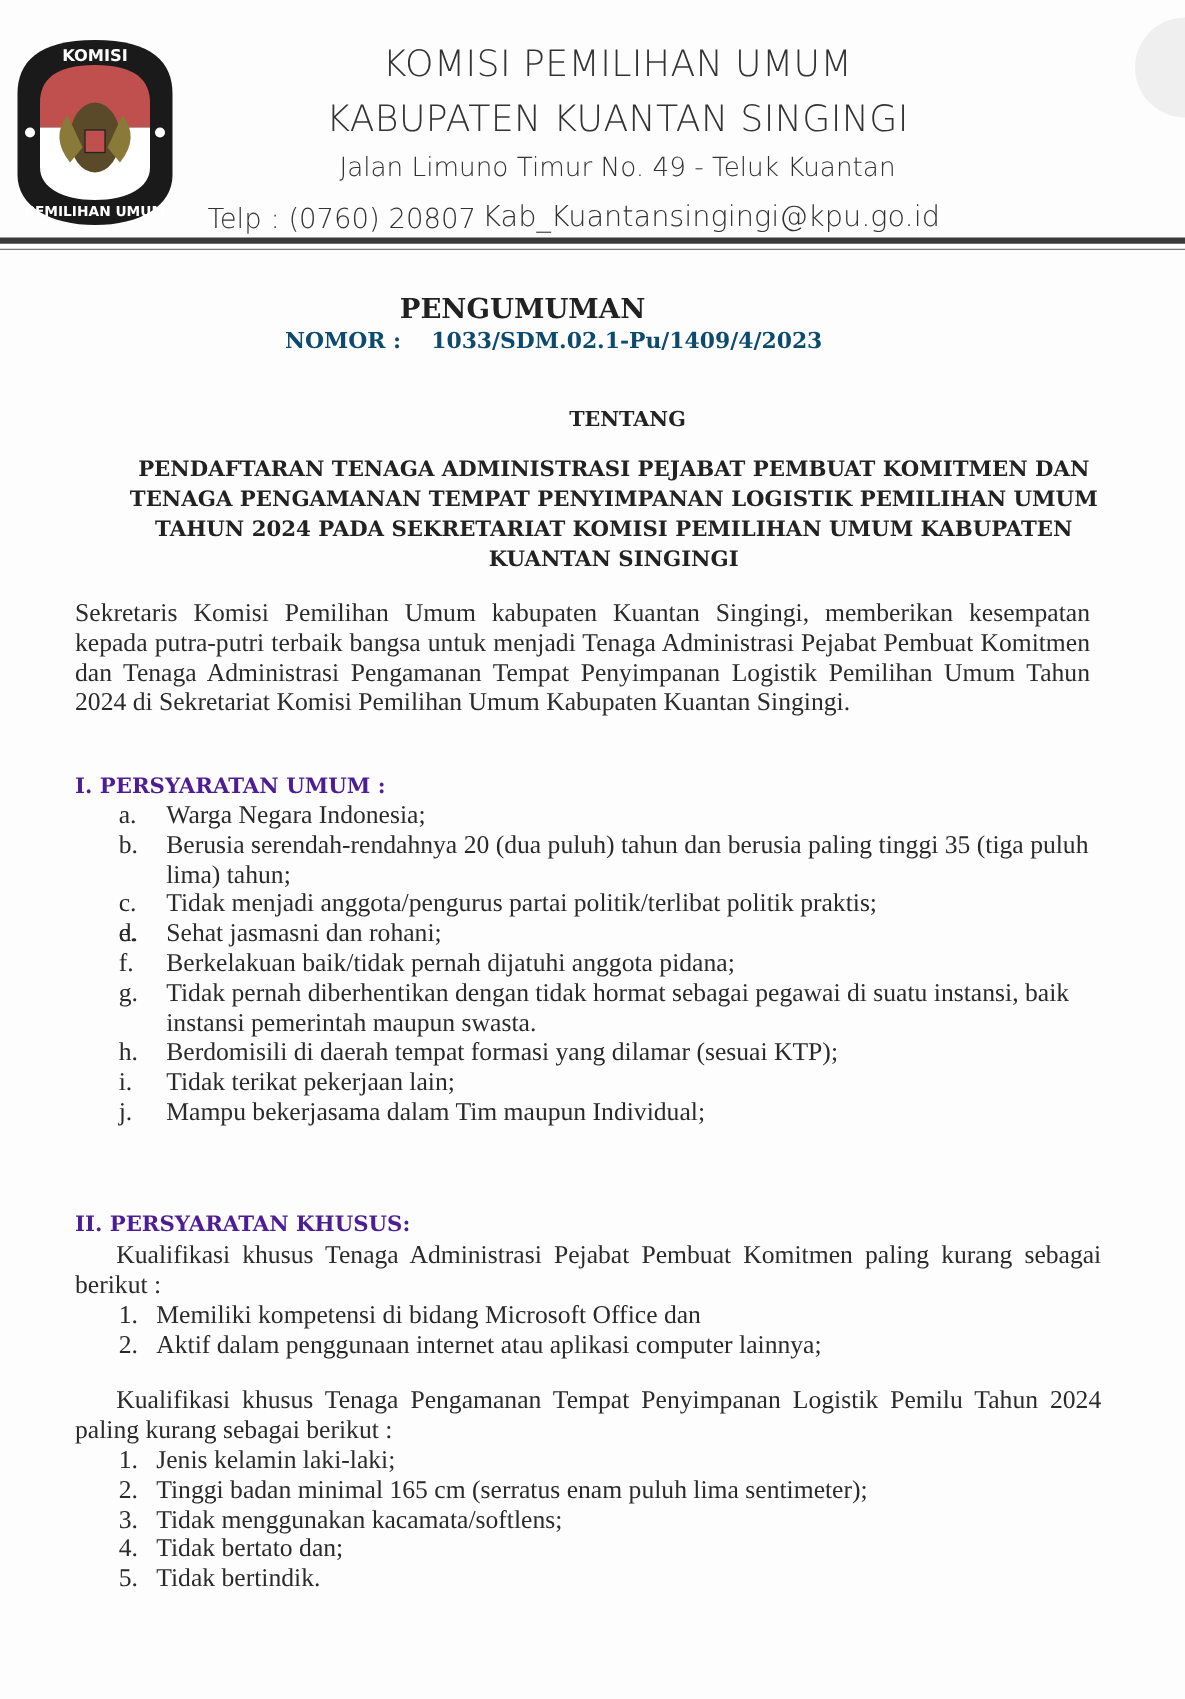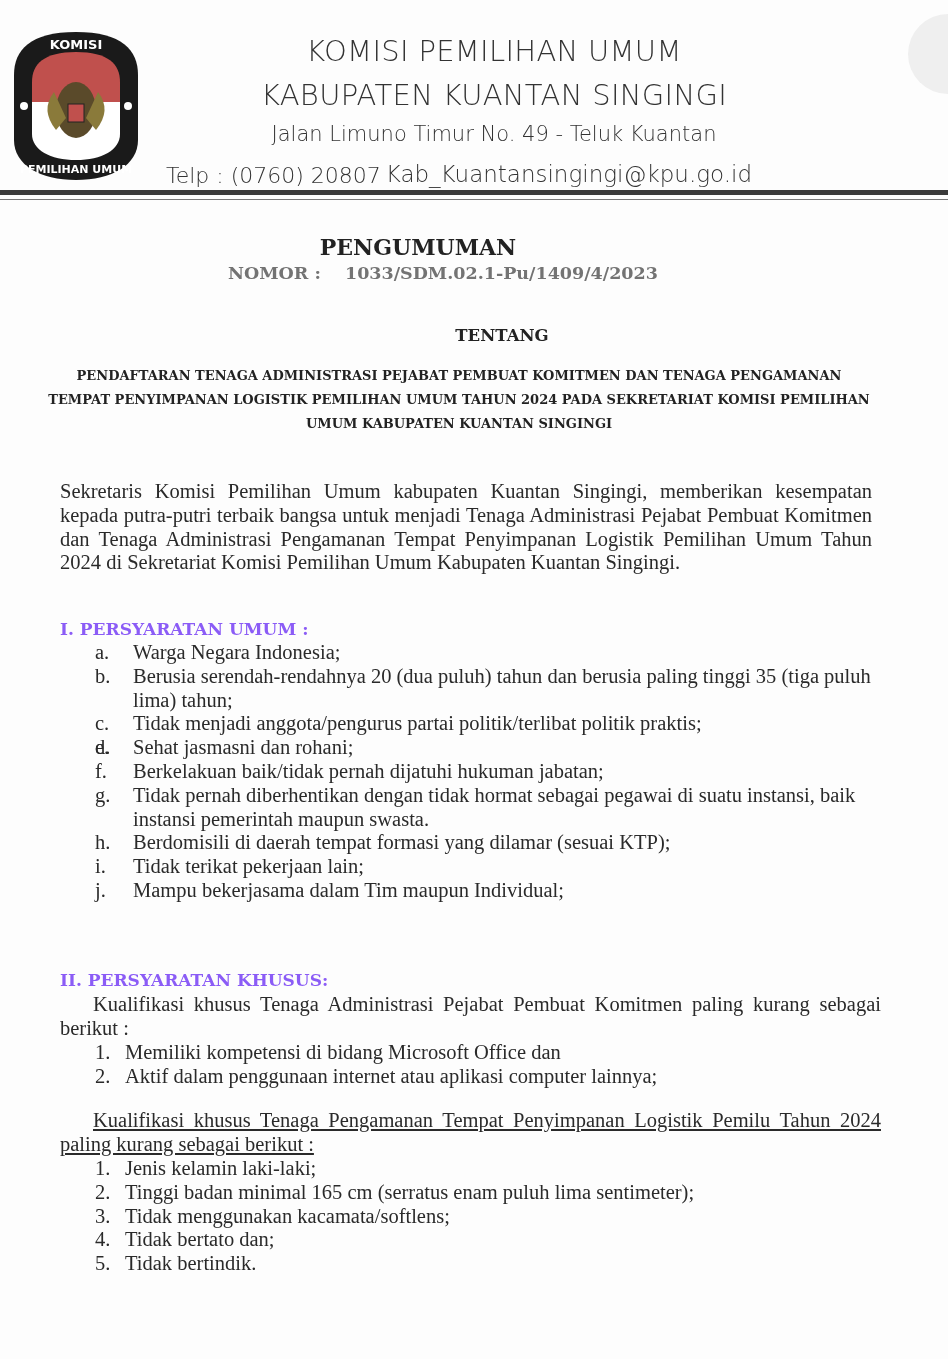--- a/index.html
+++ b/index.html
@@ -12,39 +12,39 @@
   .kop-line { position: absolute; font-family: "DejaVu Sans", sans-serif; color: #333; font-weight: 300; }
   .kop-1 { left: 0; width: 988px; top: 34px; text-align: center; font-size: 29px; letter-spacing: 0.3px; }
   .kop-2 { left: 0; width: 988px; top: 78px; text-align: center; font-size: 29px; letter-spacing: 0.3px; }
   .kop-3 { left: 0; width: 988px; top: 122px; text-align: center; font-size: 21px; }
   .kop-tel { left: 166px; top: 163px; font-size: 22px; }
   .kop-mail { right: 24px; top: 161px; font-size: 23px; }
   .rule1 { position: absolute; left: 0; top: 190px; width: 948px; height: 5px; background: #3a3a3a; }
   .rule2 { position: absolute; left: 0; top: 199px; width: 948px; height: 1px; background: #777; }
   .corner { position: absolute; right: -40px; top: 14px; width: 80px; height: 80px; border-radius: 50%; background: #efefef; }
   .title { position: absolute; left: 0; width: 836px; top: 234px; text-align: center; font-size: 22px; font-weight: bold; font-family: "DejaVu Serif", serif; color: #222; }
-  .nomor { position: absolute; left: 228px; top: 263px; font-size: 17.5px; font-weight: bold; font-family: "DejaVu Serif", serif; color: #737373; }
+  .nomor { position: absolute; left: 228px; top: 263px; font-size: 17.5px; font-weight: bold; font-family: "DejaVu Serif", serif; color: #0c4a6e; }
   .nomor .val { margin-left: 24px; }
   .tentang { position: absolute; left: 0; width: 948px; top: 326px; text-align: center; font-size: 16.5px; font-weight: bold; font-family: "DejaVu Serif", serif; color: #222; margin-left: 28px; }
-  .subject { position: absolute; left: 44px; width: 830px; top: 364px; text-align: center; font-size: 13px; line-height: 24px; font-weight: bold; font-family: "DejaVu Serif", serif; color: #222; }
+  .subject { position: absolute; left: 76px; width: 830px; top: 364px; text-align: center; font-size: 17px; line-height: 24px; font-weight: bold; font-family: "DejaVu Serif", serif; color: #222; }
 
   .body-text { position: absolute; font-family: "Liberation Serif", serif; font-size: 20.5px; line-height: 23.8px; color: #2a2a2a; }
   .intro { left: 60px; width: 812px; top: 480px; text-align: justify; }
-  .sec-head { position: absolute; font-family: "DejaVu Serif", serif; font-weight: bold; font-size: 17px; color: #8b5cf6; }
+  .sec-head { position: absolute; font-family: "DejaVu Serif", serif; font-weight: bold; font-size: 17px; color: #4c1d95; }
   .sec1 { left: 60px; top: 619px; }
   .sec2 { left: 60px; top: 970px; }
   .list { position: absolute; margin: 0; padding: 0; list-style: none; font-family: "Liberation Serif", serif; font-size: 20.5px; line-height: 23.8px; color: #2a2a2a; }
   .list li { position: relative; padding-left: 38px; }
   .list li .marker { position: absolute; left: 0; top: 0; }
   .list1 { left: 95px; width: 785px; top: 641px; }
   .list2 { left: 95px; width: 785px; top: 1041px; }
   .list2 li, .list3 li { padding-left: 30px; }
   .list3 { left: 95px; width: 785px; top: 1157px; }
   .para2 { left: 60px; width: 821px; top: 993px; text-align: justify; text-indent: 33px; }
-  .para3 { left: 60px; width: 821px; top: 1109px; text-align: justify; text-indent: 33px; text-decoration: underline; }
+  .para3 { left: 60px; width: 821px; top: 1109px; text-align: justify; text-indent: 33px; }
 </style>
 </head>
 <body>
 
 <div class="corner"></div>
 
 <header class="kop">
   <svg class="logo" viewBox="0 0 132 152">
     <path d="M66 2 C 20 2, 4 20, 4 45 L 4 110 C 4 135, 30 150, 66 150 C 102 150, 128 135, 128 110 L 128 45 C 128 20, 112 2, 66 2 Z" fill="#1a1a1a"></path>
     <path d="M66 22 C 34 22, 22 34, 22 52 L 22 72 L 110 72 L 110 52 C 110 34, 98 22, 66 22 Z" fill="#c0504d"></path>
@@ -76,21 +76,21 @@
 
 <p class="body-text intro" style="margin:0">Sekretaris Komisi Pemilihan Umum kabupaten Kuantan Singingi, memberikan kesempatan kepada putra-putri terbaik bangsa untuk menjadi Tenaga Administrasi Pejabat Pembuat Komitmen dan Tenaga Administrasi Pengamanan Tempat Penyimpanan Logistik Pemilihan Umum Tahun 2024 di Sekretariat Komisi Pemilihan Umum Kabupaten Kuantan Singingi.</p>
 
 <div class="sec-head sec1">I.  PERSYARATAN UMUM :</div>
 <ul class="list list1">
   <li><span class="marker">a.</span><span>Warga Negara Indonesia;</span></li>
   <li><span class="marker">b.</span><span>Berusia serendah-rendahnya 20 (dua puluh) tahun dan berusia paling tinggi 35 (tiga puluh lima) tahun;</span></li>
   <li><span class="marker">c.</span><span>Tidak menjadi anggota/pengurus partai politik/terlibat politik praktis;</span></li>
   <li><span class="marker">d.</span></li>
   <li><span class="marker">e.</span><span>Sehat jasmasni dan rohani;</span></li>
-  <li><span class="marker">f.</span><span>Berkelakuan baik/tidak pernah dijatuhi hukuman jabatan;</span></li>
+  <li><span class="marker">f.</span><span>Berkelakuan baik/tidak pernah dijatuhi anggota pidana;</span></li>
   <li><span class="marker">g.</span><span>Tidak pernah diberhentikan dengan tidak hormat sebagai pegawai di suatu instansi, baik instansi pemerintah maupun swasta.</span></li>
   <li><span class="marker">h.</span><span>Berdomisili di daerah tempat formasi yang dilamar (sesuai KTP);</span></li>
   <li><span class="marker">i.</span><span>Tidak terikat pekerjaan lain;</span></li>
   <li><span class="marker">j.</span><span>Mampu bekerjasama dalam Tim maupun Individual;</span></li>
 </ul>
 
 <div class="sec-head sec2">II. PERSYARATAN KHUSUS:</div>
 <p class="body-text para2" style="margin:0">Kualifikasi khusus Tenaga Administrasi Pejabat Pembuat Komitmen paling kurang sebagai berikut :</p>
 <ul class="list list2">
   <li><span class="marker">1.</span><span>Memiliki kompetensi di bidang Microsoft Office dan</span></li>

